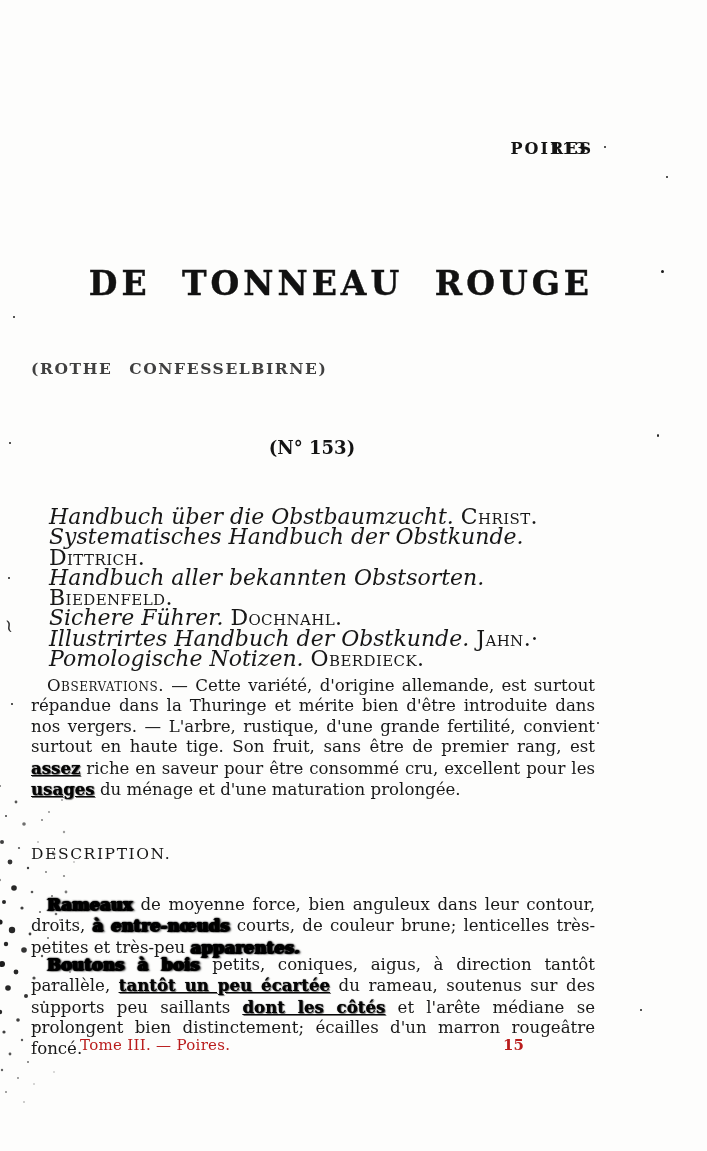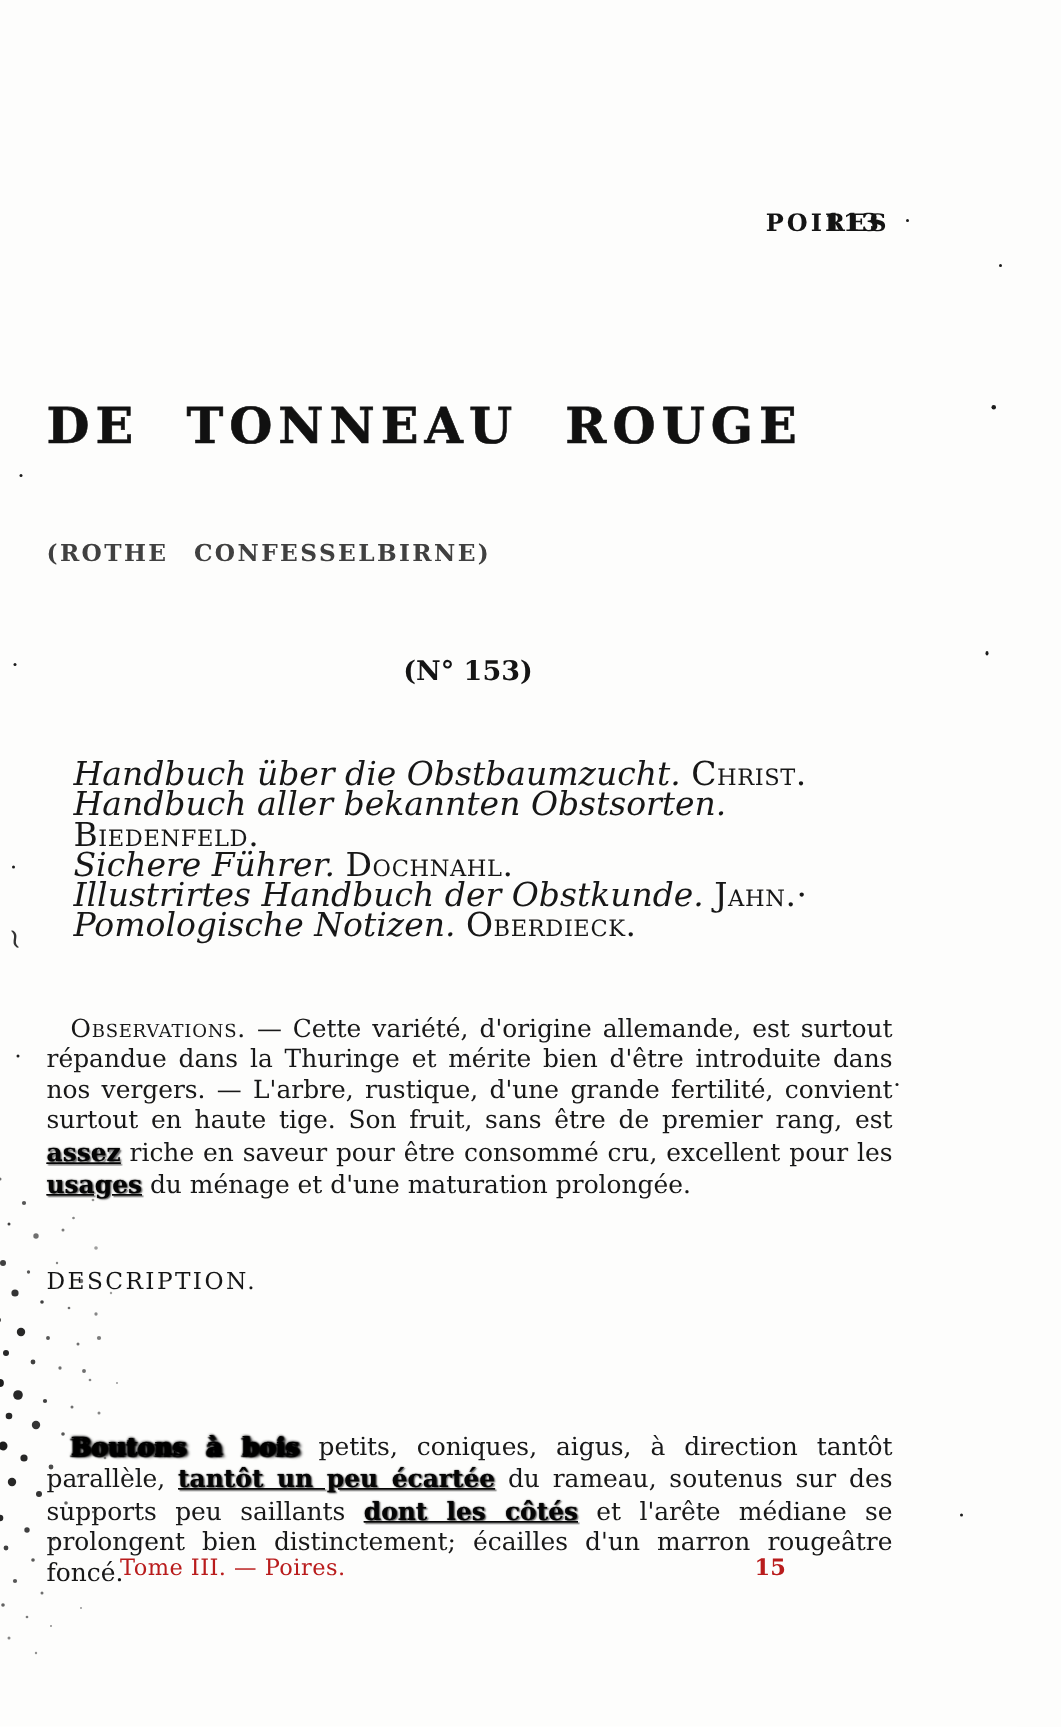--- a/index.html
+++ b/index.html
@@ -18,21 +18,21 @@
     position:absolute;left:0;right:0;text-align:right;
     font-weight:700;font-size:16px;letter-spacing:2px;color:#141414;
   }
   .page-number-top{
     position:absolute;right:6px;top:0;
     font-weight:700;font-size:16.5px;letter-spacing:1px;color:#141414;
   }
   
   .title{
     position:absolute;top:264px;left:31px;width:562px;
-    text-align:left;font-weight:700;font-size:33px;
+    text-align:right;font-weight:700;font-size:33px;
     letter-spacing:4px;word-spacing:16px;color:#111;
     -webkit-text-stroke:0.4px #111;
   }
   .subtitle{
     position:absolute;top:359px;left:31px;width:562px;
     font-weight:700;font-size:15.5px;
     letter-spacing:1.6px;word-spacing:10px;color:#404040;
   }
   .catalog-number{
     position:absolute;top:437px;left:31px;width:562px;
@@ -92,32 +92,36 @@
   </div>
 
   <div class="title">DE TONNEAU ROUGE</div>
 
   <div class="subtitle">(ROTHE CONFESSELBIRNE)</div>
 
   <div class="catalog-number">(N° 153)</div>
 
   <ul class="biblio">
     <li><span>Handbuch über die Obstbaumzucht. </span><span class="author">Christ.</span></li>
+    <li><span>Systematisches Handbuch der Obstkunde. </span><span class="author">Dittrich.</span></li>
     <li><span>Handbuch aller bekannten Obstsorten. </span><span class="author">Biedenfeld.</span></li>
     <li><span>Sichere Führer. </span><span class="author">Dochnahl.</span></li>
     <li><span>Illustrirtes Handbuch der Obstkunde. </span><span class="author">Jahn.·</span></li>
     <li><span>Pomologische Notizen. </span><span class="author">Oberdieck.</span></li>
   </ul>
 
   <p class="para observations">
     <span class="sc">Observations.</span><span> — Cette variété, d'origine allemande, est surtout répandue dans la Thuringe et mérite bien d'être introduite dans nos vergers. — L'arbre, rustique, d'une grande fertilité, convient surtout en haute tige. Son fruit, sans être de premier rang, est </span><span class="smudge">assez</span><span> riche en saveur pour être consommé cru, excellent pour les </span><span class="smudge">usages</span><span> du ménage et d'une maturation prolongée.</span>
   </p>
 
   <div class="desc-heading">DESCRIPTION.</div>
 
+  <p class="para rameaux">
+    <span class="blot">Rameaux</span><span> de moyenne force, bien anguleux dans leur contour, droits, </span><span class="blot">à entre-nœuds</span><span> courts, de couleur brune; lenticelles très-petites et très-peu </span><span class="blot">apparentes.</span>
+  </p>
 
   <p class="para boutons">
     <span class="blot">Boutons à bois</span><span> petits, coniques, aigus, à direction tantôt parallèle, </span><span class="smudge">tantôt un peu écartée</span><span> du rameau, soutenus sur des supports peu saillants </span><span class="smudge">dont les côtés</span><span> et l'arête médiane se prolongent bien distinctement; écailles d'un marron rougeâtre foncé.</span>
   </p>
 
   <div class="footer">
     <span class="footer-left">Tome III. — Poires.</span>
     <span class="footer-right">15</span>
   </div>
 

